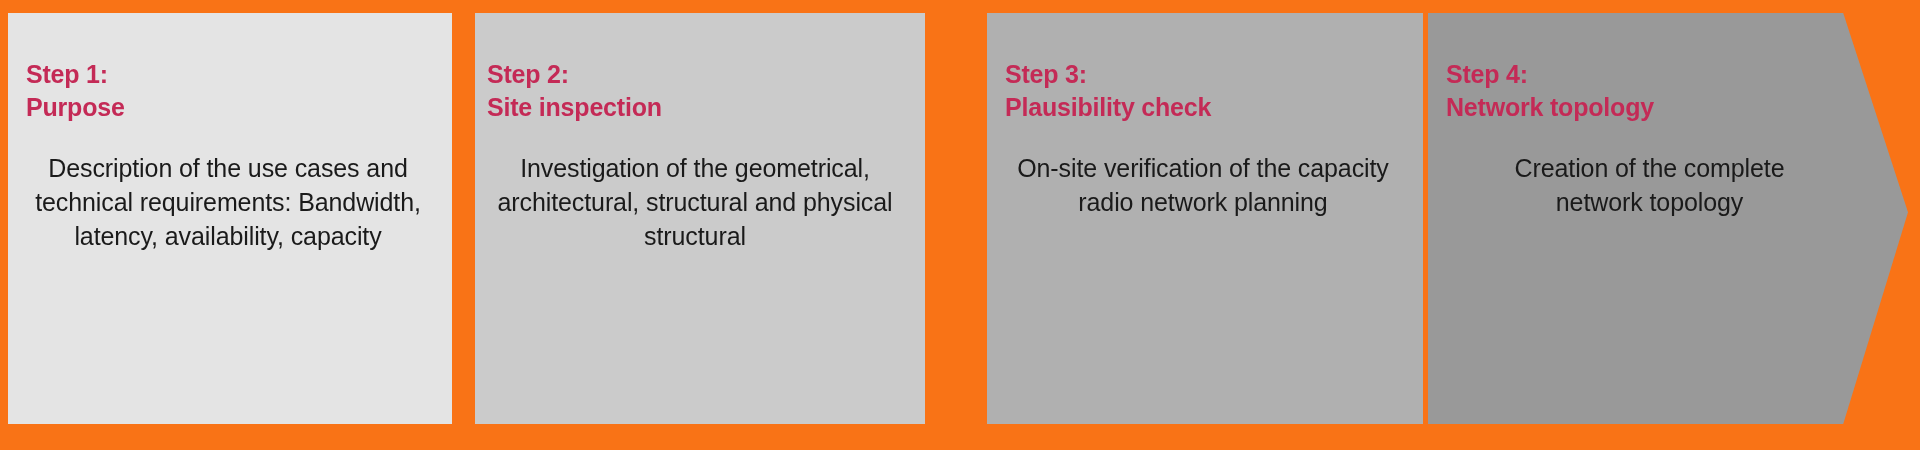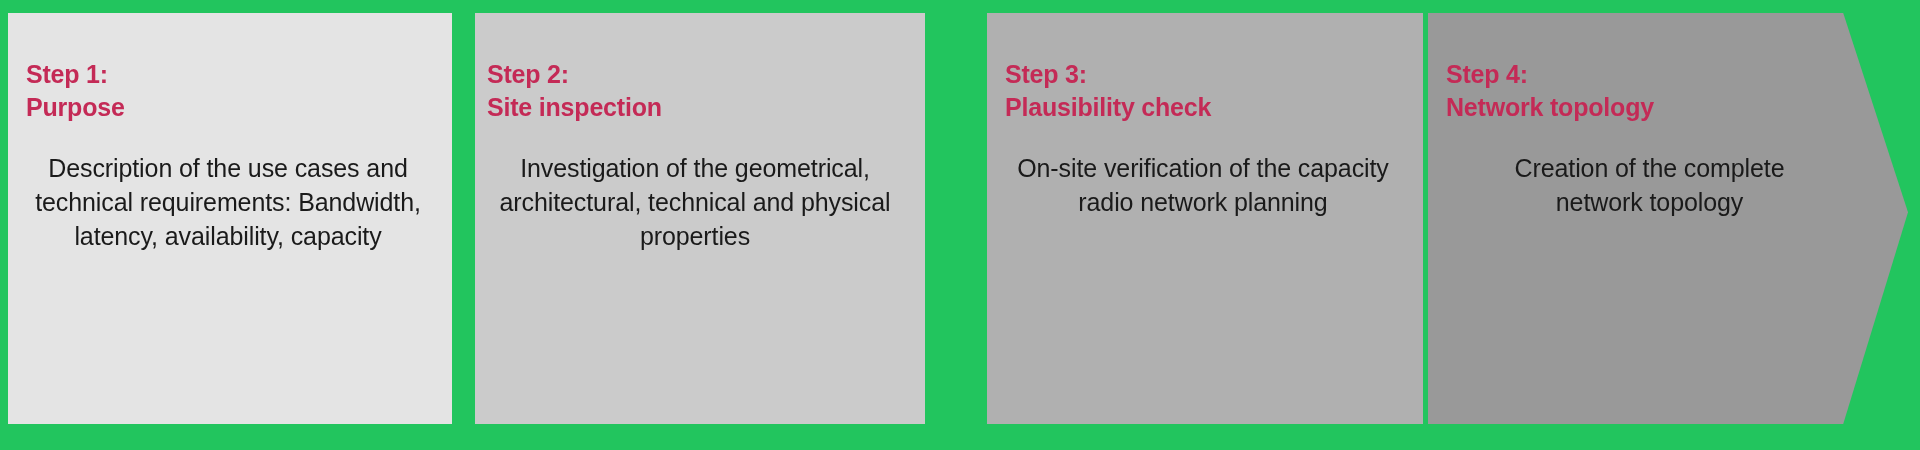--- a/index.html
+++ b/index.html
@@ -52,36 +52,36 @@
     letter-spacing: -0.1px;
     margin: 0;
     padding-top: 27px;
     max-width: 100%;
     text-align: center;
   }
 </style>
 </head>
 <body>
 
-<div id="process-diagram" style="background: #22c55e;">
+<div id="process-diagram" style="background: #f97316;">
 
   <div class="step-panel" id="panel-1" style="left: 8px; width: 444px; background: rgb(228, 228, 228);">
     <div class="step-heading" style="color: rgb(196, 42, 86);">
       <span>Step 1:</span>
       <span class="line2">Purpose</span>
     </div>
     <p class="step-body" style="color: rgb(26, 26, 26);">Description of the use cases and technical requirements: Bandwidth, latency, availability, capacity</p>
   </div>
 
   <div class="step-panel" id="panel-2" style="left: 475px; width: 450px; background: rgb(203, 203, 203); padding-left: 12px;">
     <div class="step-heading" style="color: rgb(196, 42, 86);">
       <span>Step 2:</span>
       <span class="line2">Site inspection</span>
     </div>
-    <p class="step-body" style="color: rgb(26, 26, 26);">Investigation of the geometrical, architectural, technical and physical properties</p>
+    <p class="step-body" style="color: rgb(26, 26, 26);">Investigation of the geometrical, architectural, structural and physical structural</p>
   </div>
 
   <div class="step-panel" id="panel-3" style="left: 987px; width: 436px; background: rgb(176, 176, 176);">
     <div class="step-heading" style="color: rgb(196, 42, 86);">
       <span>Step 3:</span>
       <span class="line2">Plausibility check</span>
     </div>
     <p class="step-body" style="color: rgb(26, 26, 26);">On-site verification of the capacity radio network planning</p>
   </div>
 

